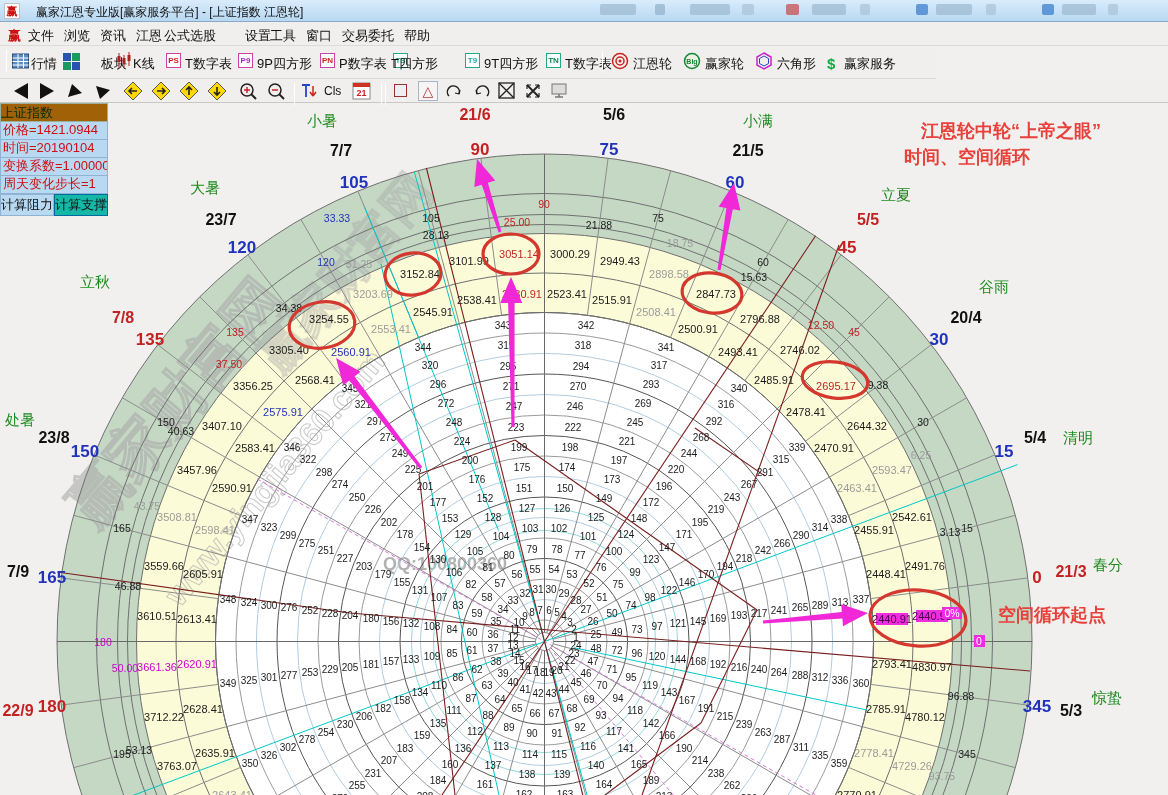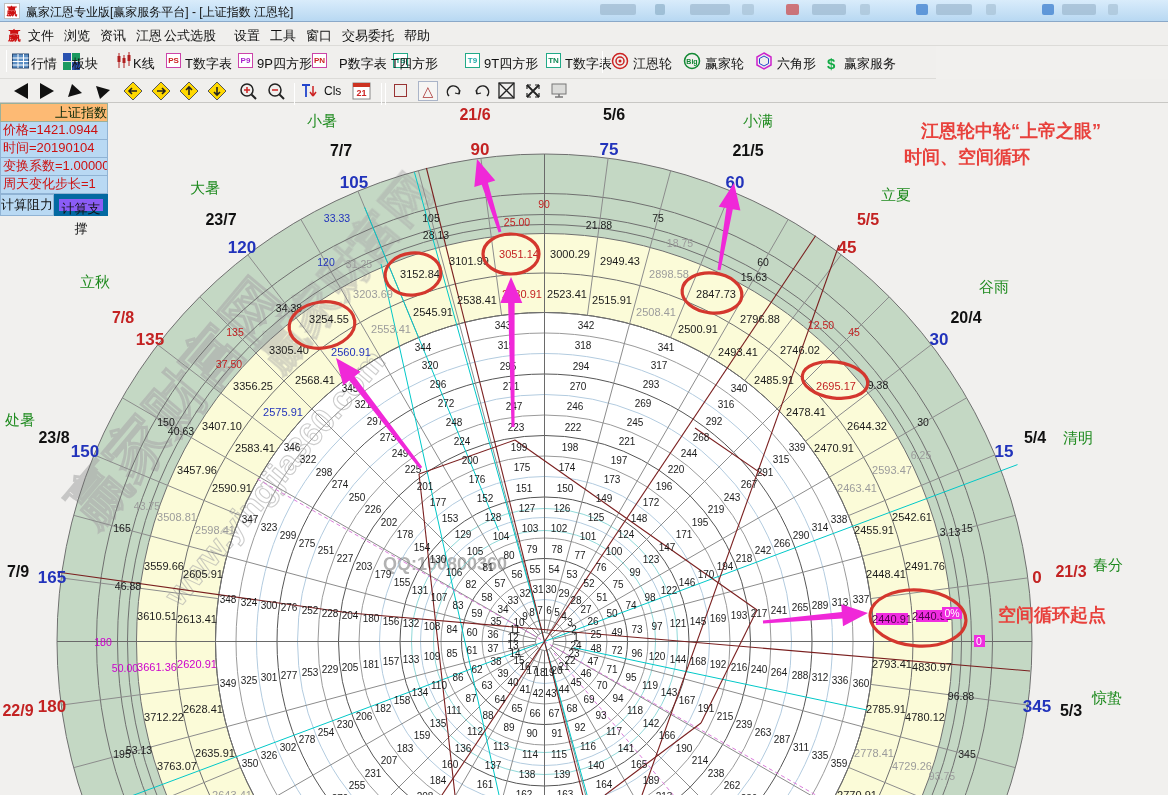--- a/index.html
+++ b/index.html
@@ -1,28 +1,28 @@
 <!DOCTYPE html>
 <html><head><meta charset="utf-8">
 <style>
 *{margin:0;padding:0;box-sizing:border-box}
 body{width:1168px;height:795px;overflow:hidden;font-family:"Liberation Sans",sans-serif;background:#f1f0ee}
 .titlebar{position:absolute;left:0;top:0;width:1168px;height:22px;background:linear-gradient(#d9ecfb,#b8d8f2);border-bottom:1px solid #8aa8c8}
 .titlebar .ticon{position:absolute;left:4px;top:3px;width:16px;height:16px;background:#fff;border:1px solid #c0c0c0;color:#cc1111;font-weight:bold;font-size:11px;text-align:center;line-height:14px}
-.titlebar .ttext{position:absolute;left:26px;top:4px;font-size:12px;color:#111}
+.titlebar .ttext{position:absolute;left:36px;top:4px;font-size:12px;color:#111}
 .smudge{position:absolute;top:4px;height:11px;border-radius:2px;opacity:.7}
 .menubar{position:absolute;left:0;top:22px;width:1168px;height:24px;background:#f0efed;border-bottom:1px solid #dcdbd8;font-size:13px;color:#111}
 .menubar span{position:absolute;top:5px}
 .tb1{position:absolute;left:0;top:46px;width:936px;height:33px;background:#f0efed;border-bottom:1px solid #dcdbd8;font-size:13px;color:#111}
 .tb1 .lab{position:absolute;top:9px}
 .tb1 .ibx{position:absolute;top:7px;width:15px;height:15px;border:1px solid;font-size:8px;font-weight:bold;text-align:center;line-height:13px;background:#fff}
 .tb2{position:absolute;left:0;top:79px;width:1168px;height:24px;background:#f0efed;border-bottom:1px solid #c8c7c4;font-size:12px;color:#111}
 .sep{position:absolute;top:4px;width:1px;height:22px;background:#d0cfcc;border-right:1px solid #fff}
 .panel{position:absolute;left:0;top:103px;width:108px;background:#f0efed;font-size:13px}
-.panel .hdr{height:19px;background:#fdba74;border:1px solid #9ab09a;color:#0a2a0a;text-align:right;line-height:17px}
+.panel .hdr{height:19px;background:#a16207;border:1px solid #9ab09a;color:#0a2a0a;text-align:left;line-height:17px}
 .panel .row{height:18px;background:#b9d9f3;border:1px solid #90b3d4;border-top:none;color:#cc1111;padding-left:2px;line-height:16px;white-space:nowrap;overflow:hidden}
 .panel .btns{height:22px}
 .panel .btns div{float:left;width:54px;height:22px;text-align:center;line-height:20px;color:#111}
 svg text{font-family:"Liberation Sans",sans-serif}
 </style></head>
 <body>
 <div class="titlebar">
  <div class="ticon">赢</div>
  <div class="ttext">赢家江恩专业版[赢家服务平台] - [上证指数 江恩轮]</div>
  <div class="smudge" style="left:600px;width:36px;background:#9db8cf"></div>
@@ -39,52 +39,52 @@
  <div class="smudge" style="left:1062px;width:34px;background:#9db8cf"></div>
  <div class="smudge" style="left:1108px;width:10px;background:#a8c2d6"></div>
 </div>
 <div class="menubar">
  <span style="left:8px;color:#cc1111;font-weight:bold">赢</span>
  <span style="left:28px">文件</span>
     <span style="left:64px">浏览</span>
     <span style="left:100px">资讯</span>
  <span style="left:136px">江恩</span>
     <span style="left:164px">公式选股</span>
-    <span style="left:234px">设置</span>
+    <span style="left:245px">设置</span>
  <span style="left:270px">工具</span>
     <span style="left:306px">窗口</span>
     <span style="left:342px">交易委托</span>
  <span style="left:404px">帮助</span>
 </div>
 <div class="tb1">
  <div class="sep" style="left:6px"></div>
  <svg style="position:absolute;left:12px;top:7px" width="17" height="16">
       <rect x="0.5" y="1" width="16" height="14" fill="#5b8ec4" stroke="#2a4a74"></rect>
       <path d="M0.5 5h16M0.5 8.5h16M0.5 12h16M6 1v14M11.5 1v14" stroke="#fff" stroke-width="1"></path>
     </svg>
  <span class="lab" style="left:31px">行情</span>
  <svg style="position:absolute;left:62px;top:6px" width="19" height="19">
       <rect x="1" y="1" width="8" height="8" fill="#2a52b0"></rect>
       <rect x="10" y="1" width="8" height="8" fill="#1a9a60"></rect>
       <rect x="1" y="10" width="8" height="8" fill="#1a9a60"></rect>
       <rect x="10" y="10" width="8" height="8" fill="#2a52b0"></rect>
     </svg>
- <span class="lab" style="left:72px">板块</span>
+ <span class="lab" style="left:101px">板块</span>
  <svg style="position:absolute;left:116px;top:5px" width="17" height="19">
       <path d="M3 2v15M8 4v13M13 1v14" stroke="#b02020" stroke-width="1"></path>
       <rect x="1.5" y="5" width="3" height="6" fill="#b02020"></rect>
       <rect x="6.5" y="7" width="3" height="5" fill="#b02020"></rect>
       <rect x="11.5" y="4" width="3" height="6" fill="#b02020"></rect>
     </svg>
  <span class="lab" style="left:133px">K线</span>
  <div class="ibx" style="left:166px;border-color:#cc44aa;color:#cc2222">PS</div>
     <span class="lab" style="left:185px">T数字表</span>
  <div class="ibx" style="left:238px;border-color:#cc44aa;color:#aa22cc">P9</div>
     <span class="lab" style="left:257px">9P四方形</span>
- <div class="ibx" style="left:312px;border-color:#cc44aa;color:#cc2222">PN</div>
+ <div class="ibx" style="left:320px;border-color:#cc44aa;color:#cc2222">PN</div>
     <span class="lab" style="left:339px">P数字表</span>
  <div class="ibx" style="left:393px;border-color:#22aa88;color:#22aa88">TS</div>
     <span class="lab" style="left:391px">T四方形</span>
  <div class="ibx" style="left:465px;border-color:#22aa88;color:#22aaaa">T9</div>
     <span class="lab" style="left:484px">9T四方形</span>
  <div class="ibx" style="left:546px;border-color:#22aa88;color:#118855">TN</div>
     <span class="lab" style="left:565px">T数字表</span>
  <svg style="position:absolute;left:611px;top:6px" width="18" height="18">
       <circle cx="9" cy="9" r="7.5" fill="none" stroke="#cc2222" stroke-width="1.5"></circle>
       <circle cx="9" cy="9" r="4" fill="none" stroke="#cc2222" stroke-width="1.5"></circle>
@@ -761,15 +761,15 @@
 </g>
 </svg>
 <div class="panel">
  <div class="hdr">上证指数</div>
  <div class="row">价格=1421.0944</div>
  <div class="row">时间=20190104</div>
  <div class="row">变换系数=1.00000</div>
  <div class="row">周天变化步长=1</div>
  <div class="btns">
   <div style="background:#b9d9f3;border:1px solid #90b3d4">计算阻力</div>
-  <div style="background:#8b5cf6;border:5px solid #0369a1">计算支撑</div>
+  <div style="background:#14b8a6;border:1px solid #0369a1">计算支撑</div>
  </div>
 </div>
 
 </body></html>

